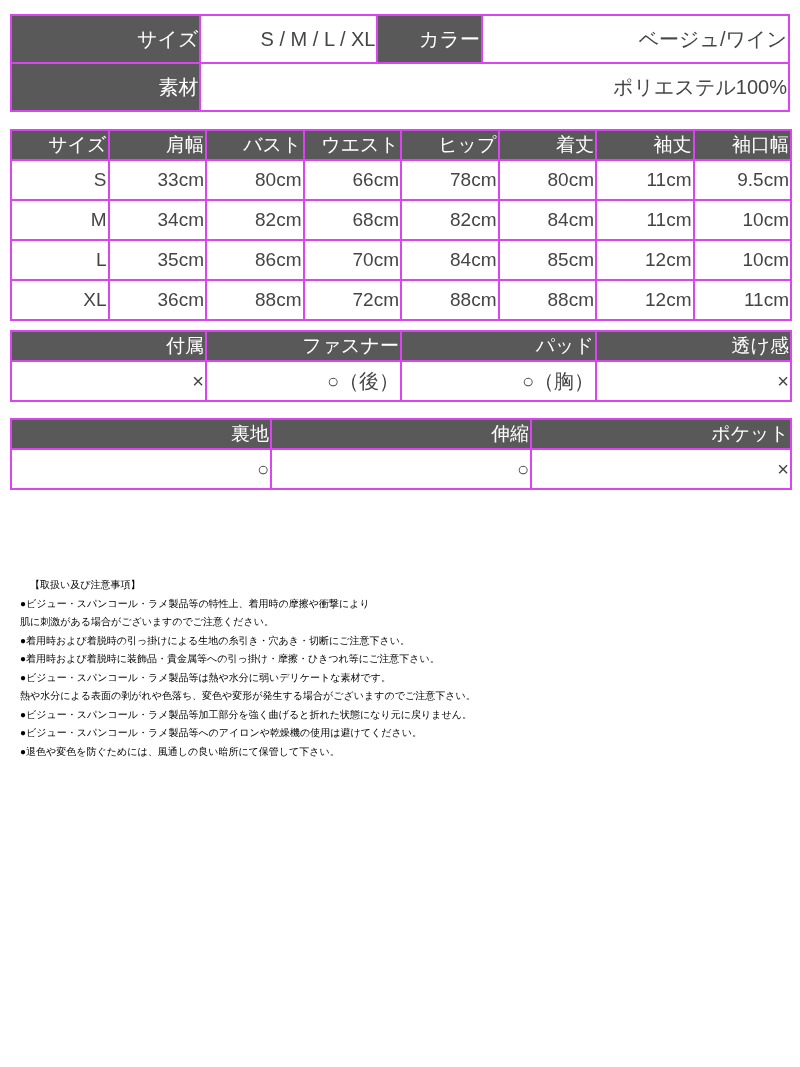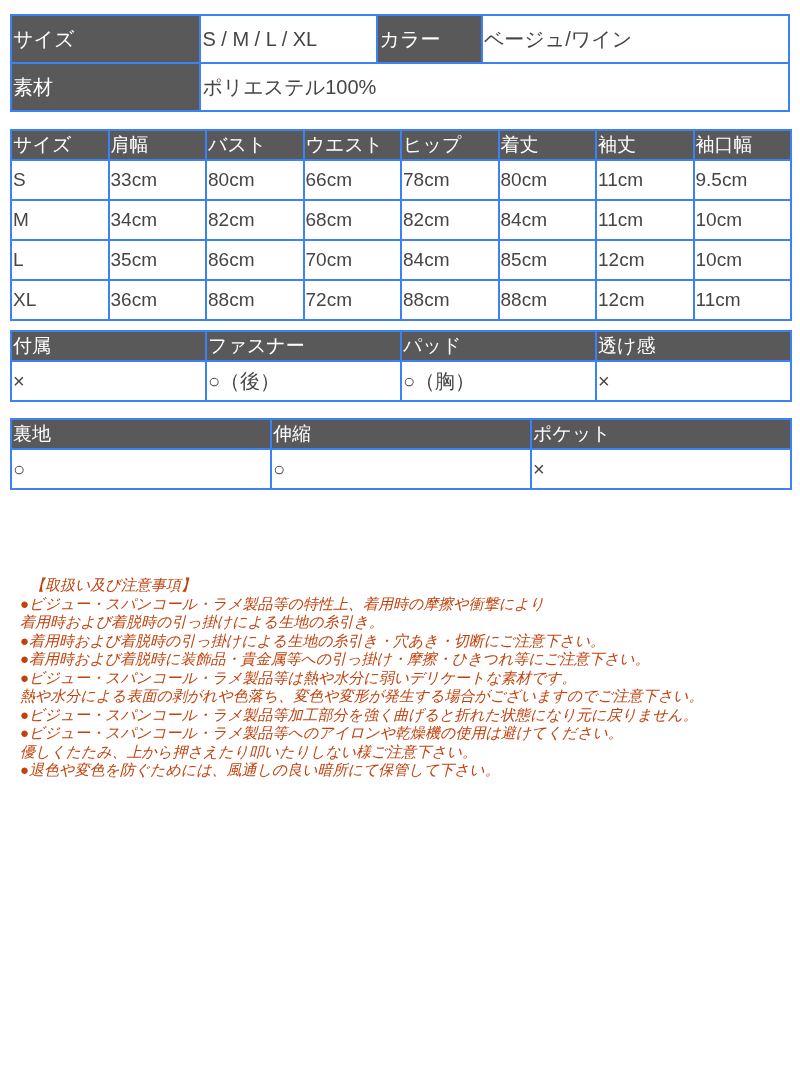--- a/index.html
+++ b/index.html
@@ -12,22 +12,22 @@
     color: #454545;
   }
   .page { padding: 14px 10px 0 10px; }
 
   table {
     border-collapse: collapse;
     table-layout: fixed;
     width: 780px;
   }
   td {
-    border: 2px solid #3b82f6;
-    text-align: left;
+    border: 2px solid #d946ef;
+    text-align: right;
     vertical-align: middle;
     overflow: hidden;
     white-space: nowrap;
   }
   .hd {
     background: #595959;
     color: #ffffff;
     font-weight: normal;
   }
 
@@ -53,24 +53,23 @@
   
   .feat3-table { margin-top: 16px; }
   .feat3-table td { width: 260px; }
   .feat3-table .head-row td { height: 29px; font-size: 19px; }
   .feat3-table .data-row td { height: 40px; font-size: 20px; }
 
   
   .care-notes {
     margin-top: 86px;
     padding-left: 10px;
-    font-size: 15px;
+    font-size: 10px;
     line-height: 18.5px;
-    color: #c2410c;
-    font-style: italic;
+    color: #000000;
   }
   .care-notes .title { padding-left: 10px; }
   .care-notes .line { white-space: nowrap; }
 </style>
 </head>
 <body>
 
 <div class="page">
 
   <table class="spec-table">
@@ -171,24 +170,23 @@
         <td>○</td>
         <td>○</td>
         <td>×</td>
       </tr>
     </tbody>
   </table>
 
   <div class="care-notes">
     <div class="title">【取扱い及び注意事項】</div>
     <div class="line">●ビジュー・スパンコール・ラメ製品等の特性上、着用時の摩擦や衝撃により</div>
-    <div class="line">着用時および着脱時の引っ掛けによる生地の糸引き。</div>
+    <div class="line">肌に刺激がある場合がございますのでご注意ください。</div>
     <div class="line">●着用時および着脱時の引っ掛けによる生地の糸引き・穴あき・切断にご注意下さい。</div>
     <div class="line">●着用時および着脱時に装飾品・貴金属等への引っ掛け・摩擦・ひきつれ等にご注意下さい。</div>
     <div class="line">●ビジュー・スパンコール・ラメ製品等は熱や水分に弱いデリケートな素材です。</div>
     <div class="line">熱や水分による表面の剥がれや色落ち、変色や変形が発生する場合がございますのでご注意下さい。</div>
     <div class="line">●ビジュー・スパンコール・ラメ製品等加工部分を強く曲げると折れた状態になり元に戻りません。</div>
     <div class="line">●ビジュー・スパンコール・ラメ製品等へのアイロンや乾燥機の使用は避けてください。</div>
-    <div class="line">優しくたたみ、上から押さえたり叩いたりしない様ご注意下さい。</div>
     <div class="line">●退色や変色を防ぐためには、風通しの良い暗所にて保管して下さい。</div>
   </div>
 
 </div>
 
 </body></html>

